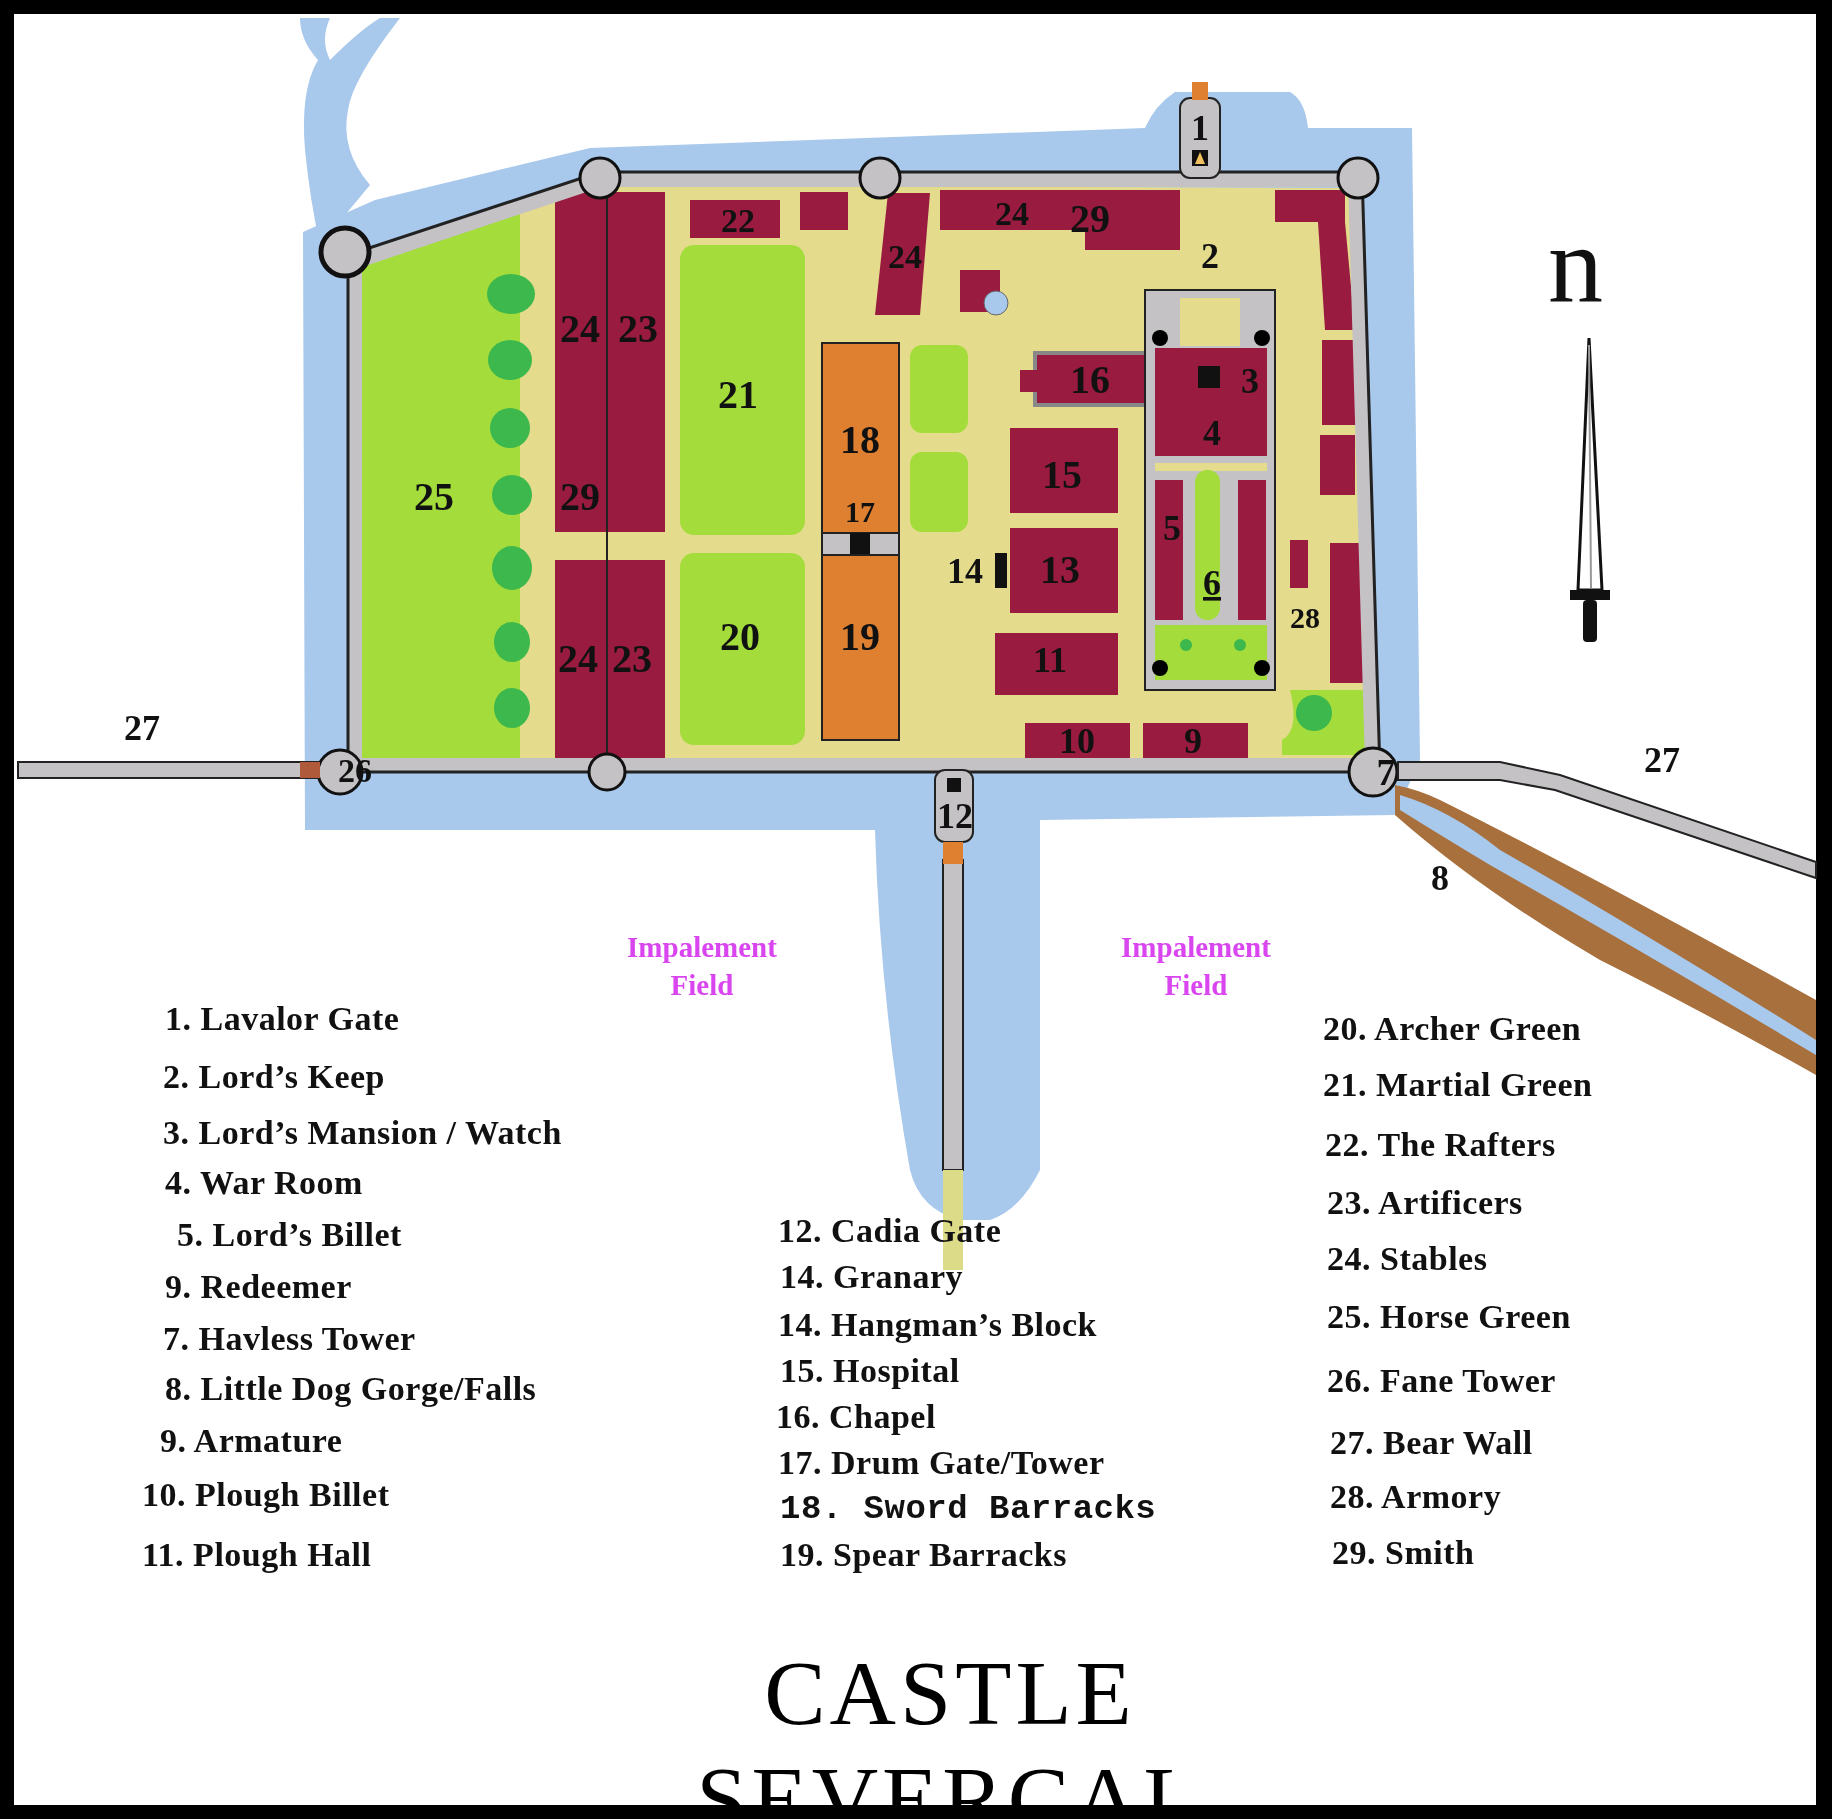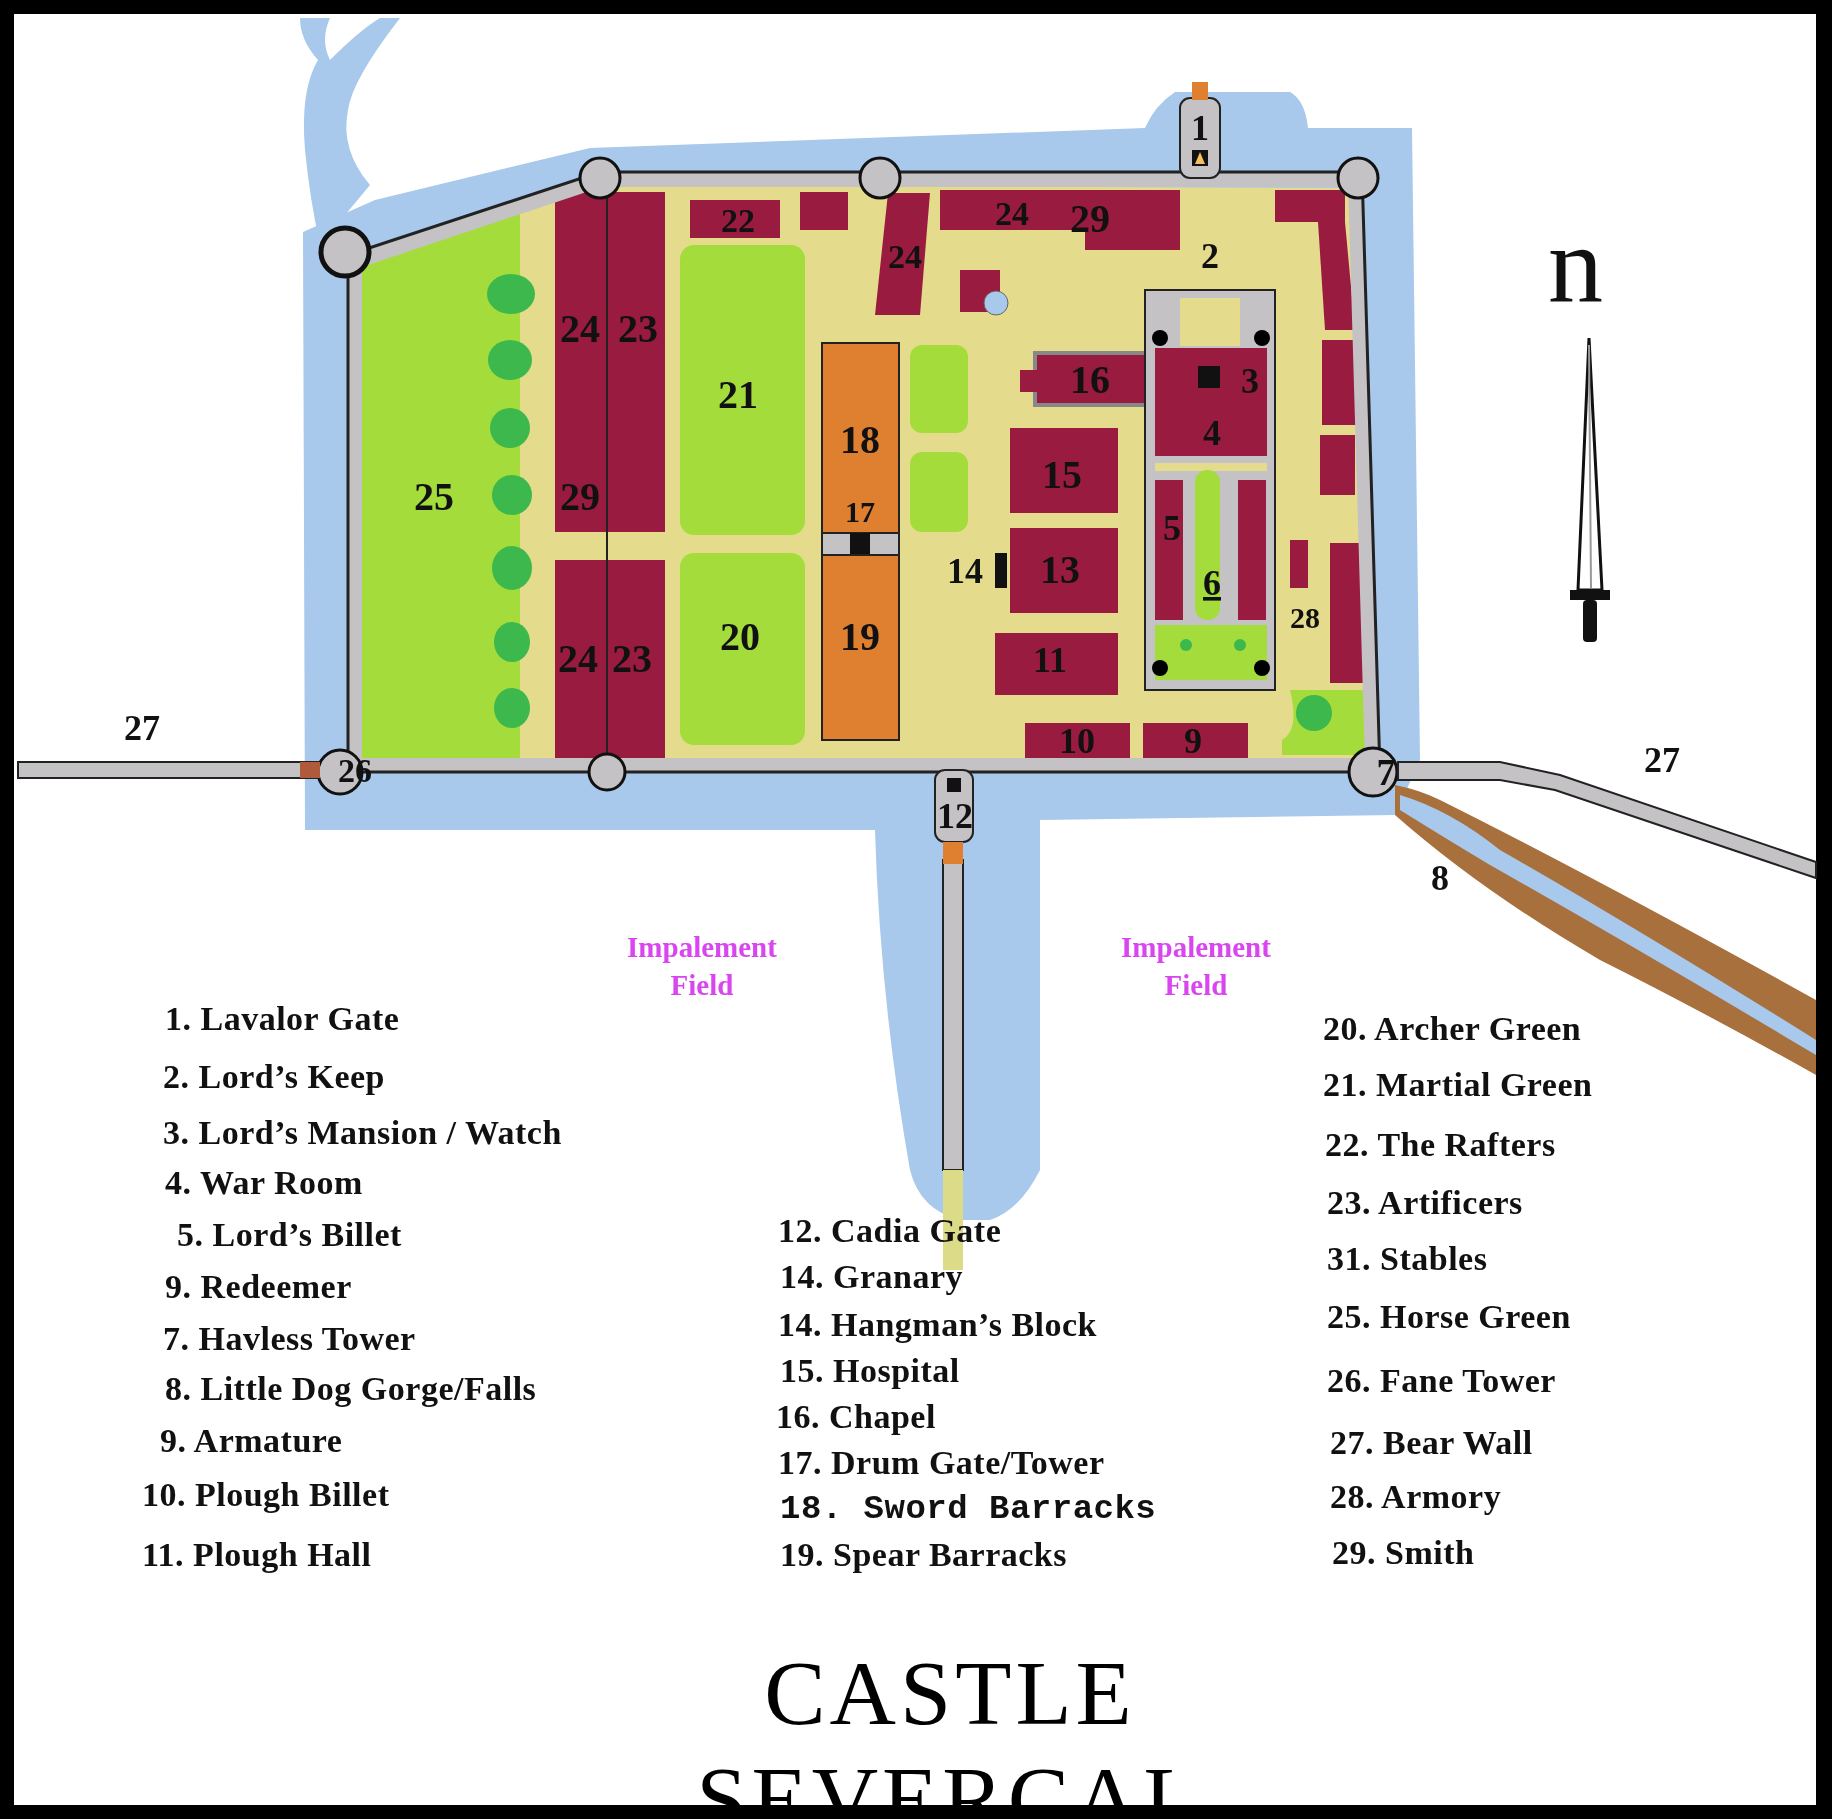--- a/index.html
+++ b/index.html
@@ -217,21 +217,21 @@
   <div class="item" style="left:780px; top:1352px;text-align:center;">15. Hospital</div>
   <div class="item" style="left:776px; top:1398px;">16. Chapel</div>
   <div class="item" style="left:778px; top:1444px;">17. Drum Gate/Tower</div>
   <div class="item" style="left:780px; top:1490px;font-family:Liberation Mono, monospace;">18. Sword Barracks</div>
   <div class="item" style="left:780px; top:1536px;">19. Spear Barracks</div>
 
   <div class="item" style="left:1323px; top:1010px;">20. Archer Green</div>
   <div class="item" style="left:1323px; top:1066px;">21. Martial Green</div>
   <div class="item" style="left:1325px; top:1126px;">22. The Rafters</div>
   <div class="item" style="left:1327px; top:1184px;">23. Artificers</div>
-  <div class="item" style="left:1327px; top:1240px;">31. Stables</div>
+  <div class="item" style="left:1327px; top:1240px;">24. Stables</div>
   <div class="item" style="left:1327px; top:1298px;">25. Horse Green</div>
   <div class="item" style="left:1327px; top:1362px;">26. Fane Tower</div>
   <div class="item" style="left:1330px; top:1424px;">27. Bear Wall</div>
   <div class="item" style="left:1330px; top:1478px;">28. Armory</div>
   <div class="item" style="left:1332px; top:1534px;">29. Smith</div>
 </div>
 
 <div class="title">CASTLE SEVERCAL</div>
 
 </body></html>

